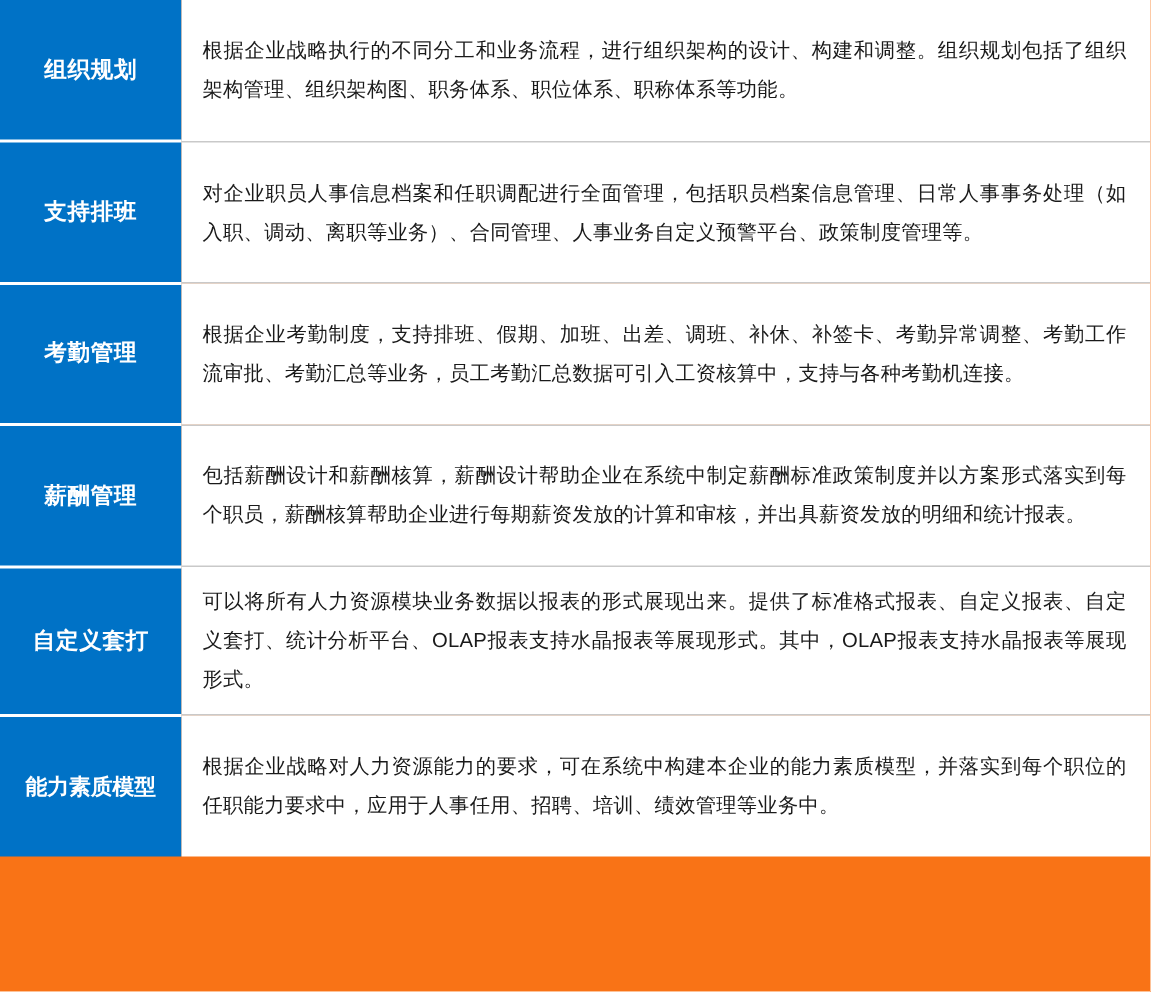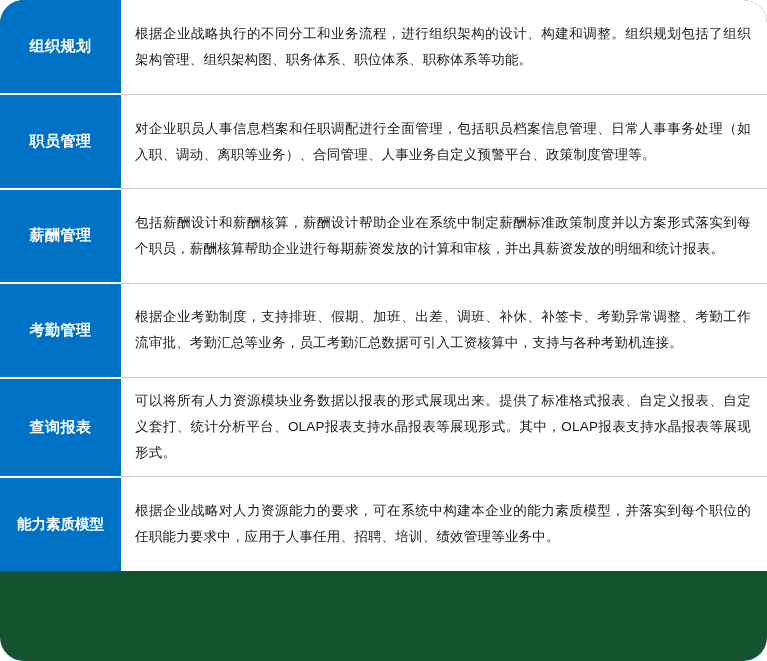--- a/index.html
+++ b/index.html
@@ -6,23 +6,22 @@
   html, body {
     margin: 0;
     padding: 0;
     background: #ffffff;
     font-family: "Liberation Sans", sans-serif;
   }
   #page {
     width: 767px;
     height: 661px;
     position: relative;
-    background: #14532d;
+    background: #f97316;
     overflow: hidden;
-    border-radius: 24px;
   }
   .feature-table {
     width: 767px;
     border-collapse: collapse;
     table-layout: fixed;
   }
   .feature-row {
     height: 94.4px;
   }
   .label-cell {
@@ -69,39 +68,39 @@
 <div id="page">
   <table class="feature-table">
     <tbody>
       <tr class="feature-row">
         <td class="label-cell">组织规划</td>
         <td class="desc-cell">
           <div class="desc-text">根据企业战略执行的不同分工和业务流程，进行组织架构的设计、构建和调整。组织规划包括了组织架构管理、组织架构图、职务体系、职位体系、职称体系等功能。</div>
         </td>
       </tr>
       <tr class="feature-row">
-        <td class="label-cell">职员管理</td>
+        <td class="label-cell">支持排班</td>
         <td class="desc-cell">
           <div class="desc-text">对企业职员人事信息档案和任职调配进行全面管理，包括职员档案信息管理、日常人事事务处理（如入职、调动、离职等业务）、合同管理、人事业务自定义预警平台、政策制度管理等。</div>
+        </td>
+      </tr>
+      <tr class="feature-row">
+        <td class="label-cell">考勤管理</td>
+        <td class="desc-cell">
+          <div class="desc-text">根据企业考勤制度，支持排班、假期、加班、出差、调班、补休、补签卡、考勤异常调整、考勤工作流审批、考勤汇总等业务，员工考勤汇总数据可引入工资核算中，支持与各种考勤机连接。</div>
         </td>
       </tr>
       <tr class="feature-row">
         <td class="label-cell">薪酬管理</td>
         <td class="desc-cell">
           <div class="desc-text">包括薪酬设计和薪酬核算，薪酬设计帮助企业在系统中制定薪酬标准政策制度并以方案形式落实到每个职员，薪酬核算帮助企业进行每期薪资发放的计算和审核，并出具薪资发放的明细和统计报表。</div>
         </td>
       </tr>
       <tr class="feature-row">
-        <td class="label-cell">考勤管理</td>
-        <td class="desc-cell">
-          <div class="desc-text">根据企业考勤制度，支持排班、假期、加班、出差、调班、补休、补签卡、考勤异常调整、考勤工作流审批、考勤汇总等业务，员工考勤汇总数据可引入工资核算中，支持与各种考勤机连接。</div>
-        </td>
-      </tr>
-      <tr class="feature-row">
-        <td class="label-cell">查询报表</td>
+        <td class="label-cell">自定义套打</td>
         <td class="desc-cell">
           <div class="desc-text">可以将所有人力资源模块业务数据以报表的形式展现出来。提供了标准格式报表、自定义报表、自定义套打、统计分析平台、OLAP报表支持水晶报表等展现形式。其中，OLAP报表支持水晶报表等展现形式。</div>
         </td>
       </tr>
       <tr class="feature-row">
         <td class="label-cell small-label">能力素质模型</td>
         <td class="desc-cell">
           <div class="desc-text">根据企业战略对人力资源能力的要求，可在系统中构建本企业的能力素质模型，并落实到每个职位的任职能力要求中，应用于人事任用、招聘、培训、绩效管理等业务中。</div>
         </td>
       </tr>

